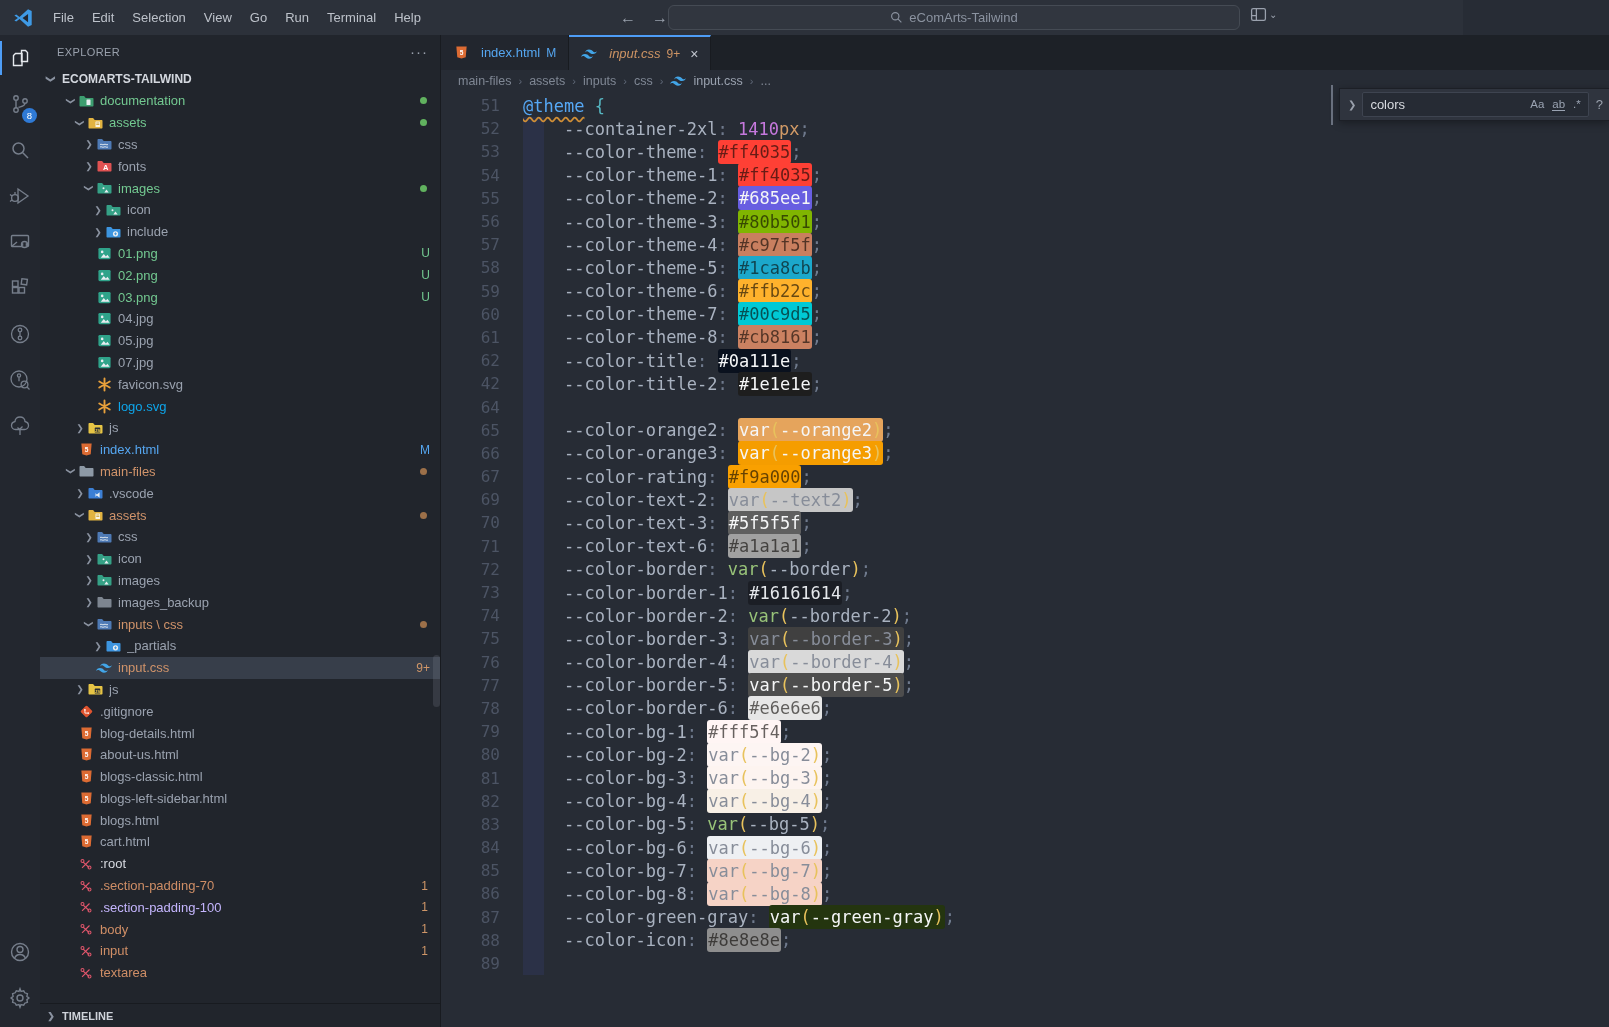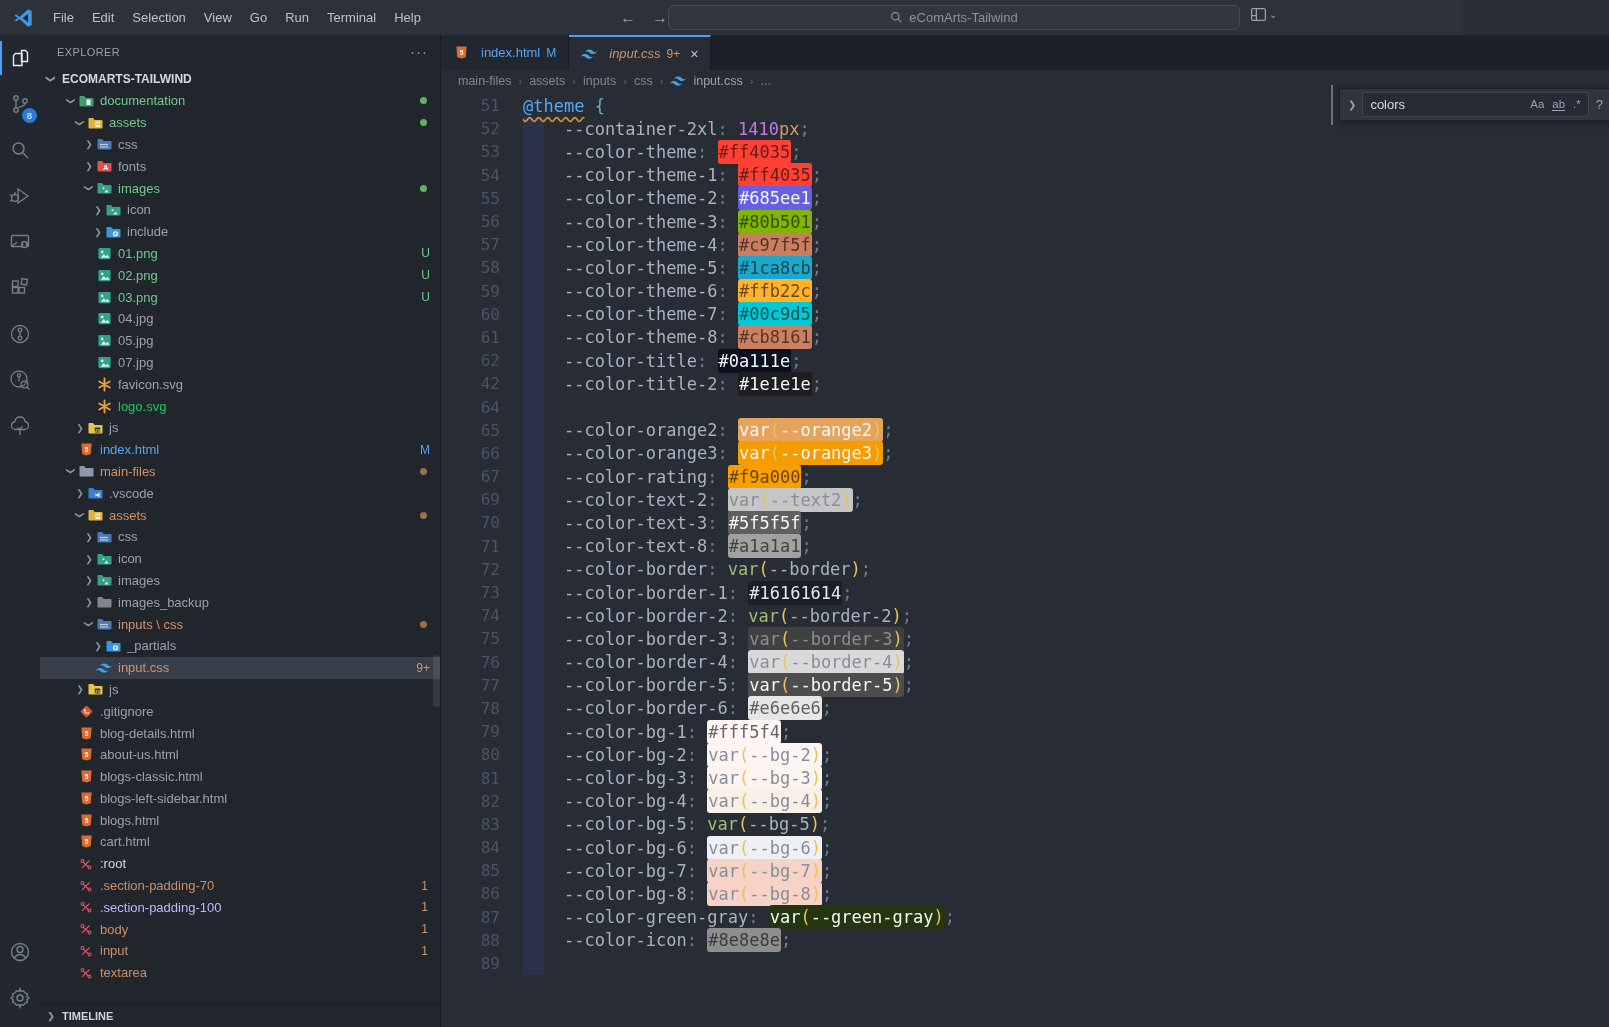--- a/index.html
+++ b/index.html
@@ -404,21 +404,21 @@
         </span>
     <span class="rlabel" style="color:#9aa2af">favicon.svg</span>
       </div>
       <div class="row" style="padding-left:51px">
     <span style="width:5px;flex:none"></span>
         <span class="ticon">
           <svg width="15" height="15" viewBox="0 0 16 16">
             <path d="M8 1.5v13M2.4 4.8l11.2 6.4M2.4 11.2l11.2-6.4" stroke="#e9a13b" stroke-width="2" stroke-linecap="round"></path>
           </svg>
         </span>
-    <span class="rlabel" style="color:#22c55e">logo.svg</span>
+    <span class="rlabel" style="color:#0ea5e9">logo.svg</span>
       </div>
       <div class="row" style="padding-left:33px">
     <span class="chev ">❯</span>
         <span class="ticon">
           <svg width="16" height="16" viewBox="0 0 16 16">
   <path d="M1.5 3h4.6l1.6 2h6.8c.6 0 1 .4 1 1v6.5c0 .6-.4 1-1 1h-12c-.6 0-1-.4-1-1V4c0-.6.4-1 1-1z" fill="#e7c545"></path>
             <rect x="7.8" y="7.6" width="5.4" height="5" rx=".6" fill="#2b2f36"></rect>
             <text x="10.5" y="11.6" font-size="4.4" fill="#e7c545" text-anchor="middle" font-family="sans-serif" font-weight="bold">JS</text>
           </svg>
         </span>
@@ -810,21 +810,21 @@
       <div class="cline">
      <span class="ln">69</span>
      <span class="ltxt"><span class="tok pr">    --color-text-2</span><span class="tok pu">:</span><span class="tok pu"> </span><span class="seg-bg" style="background:#c6c6c6"><span class="tok gy">var</span><span class="tok pa">(</span><span class="tok gy">--text2</span><span class="tok pa">)</span></span><span class="tok pu">;</span></span>
       </div>
       <div class="cline">
      <span class="ln">70</span>
      <span class="ltxt"><span class="tok pr">    --color-text-3</span><span class="tok pu">:</span><span class="tok pu"> </span><span class="seg-bg" style="background:#5f5f5f"><span class="tok lt">#5f5f5f</span></span><span class="tok pu">;</span></span>
       </div>
       <div class="cline">
      <span class="ln">71</span>
-     <span class="ltxt"><span class="tok pr">    --color-text-8</span><span class="tok pu">:</span><span class="tok pu"> </span><span class="seg-bg" style="background:#a1a1a1"><span class="tok dk">#a1a1a1</span></span><span class="tok pu">;</span></span>
+     <span class="ltxt"><span class="tok pr">    --color-text-6</span><span class="tok pu">:</span><span class="tok pu"> </span><span class="seg-bg" style="background:#a1a1a1"><span class="tok dk">#a1a1a1</span></span><span class="tok pu">;</span></span>
       </div>
       <div class="cline">
      <span class="ln">72</span>
      <span class="ltxt"><span class="tok pr">    --color-border</span><span class="tok pu">:</span><span class="tok pu"> </span><span class="tok vg">var</span><span class="tok pa">(</span><span class="tok pr">--border</span><span class="tok pa">)</span><span class="tok pu">;</span></span>
       </div>
       <div class="cline">
      <span class="ln">73</span>
      <span class="ltxt"><span class="tok pr">    --color-border-1</span><span class="tok pu">:</span><span class="tok pu"> </span><span class="seg-bg" style="background:rgba(0,0,0,0.3)"><span class="tok wt">#16161614</span></span><span class="tok pu">;</span></span>
       </div>
       <div class="cline">

